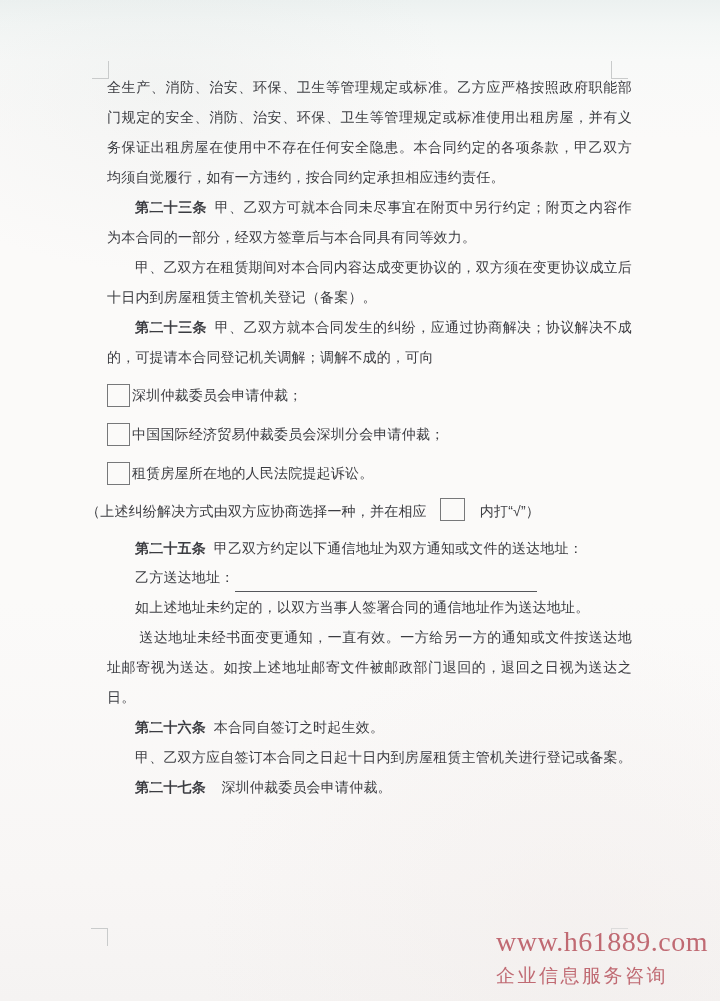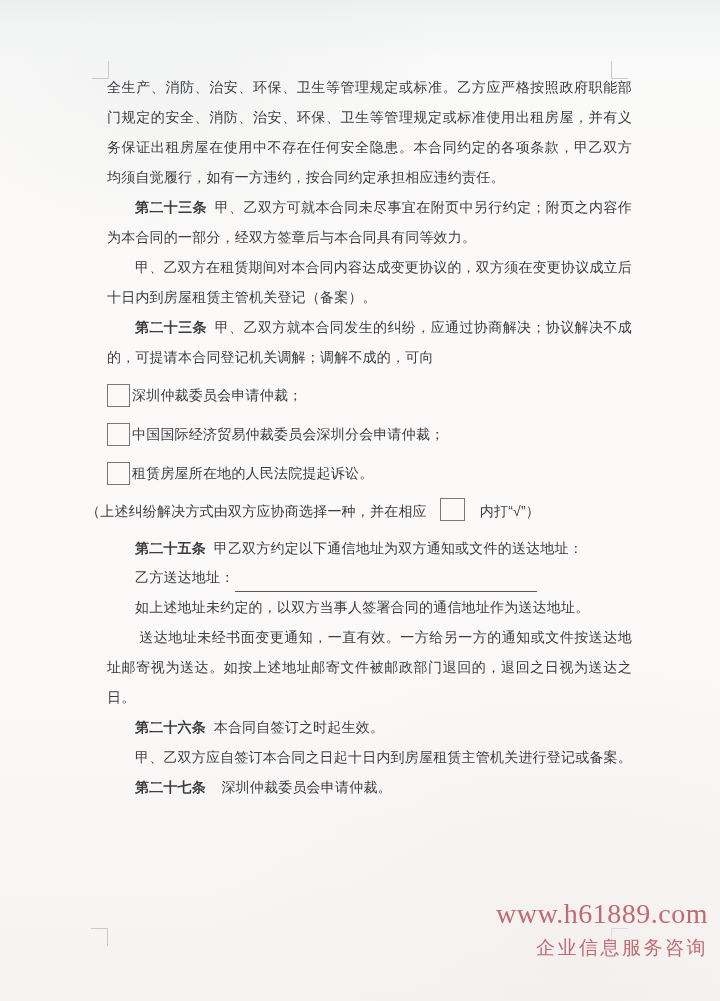--- a/index.html
+++ b/index.html
@@ -56,22 +56,22 @@
   .a25 { margin-top: 7px; }
 
   .field { display: flex; align-items: flex-end; height: 29px; margin-left: 2em; }
   .blank {
     flex: 0 0 302px; height: 24px;
     border-bottom: 1.6px solid #55575b;
     margin-left: 1px;
   }
 
   .watermark {
-    position: absolute; right: 12px; bottom: 36px;
-    text-align: right; color: rgba(184,86,97,.88);
+    position: absolute; right: 12px; bottom: 8px;
+    text-align: left; color: rgba(184,86,97,.88);
     font-family: "Liberation Serif", "DejaVu Serif", serif;
     pointer-events: none;
   }
   .watermark .wm-url  { font-size: 28px; letter-spacing: .5px; line-height: 34px; }
   .watermark .wm-name { font-size: 19px; letter-spacing: 2.5px; line-height: 34px; }
 </style>
 </head>
 <body>
 
 <div class="scan-shade"></div>

